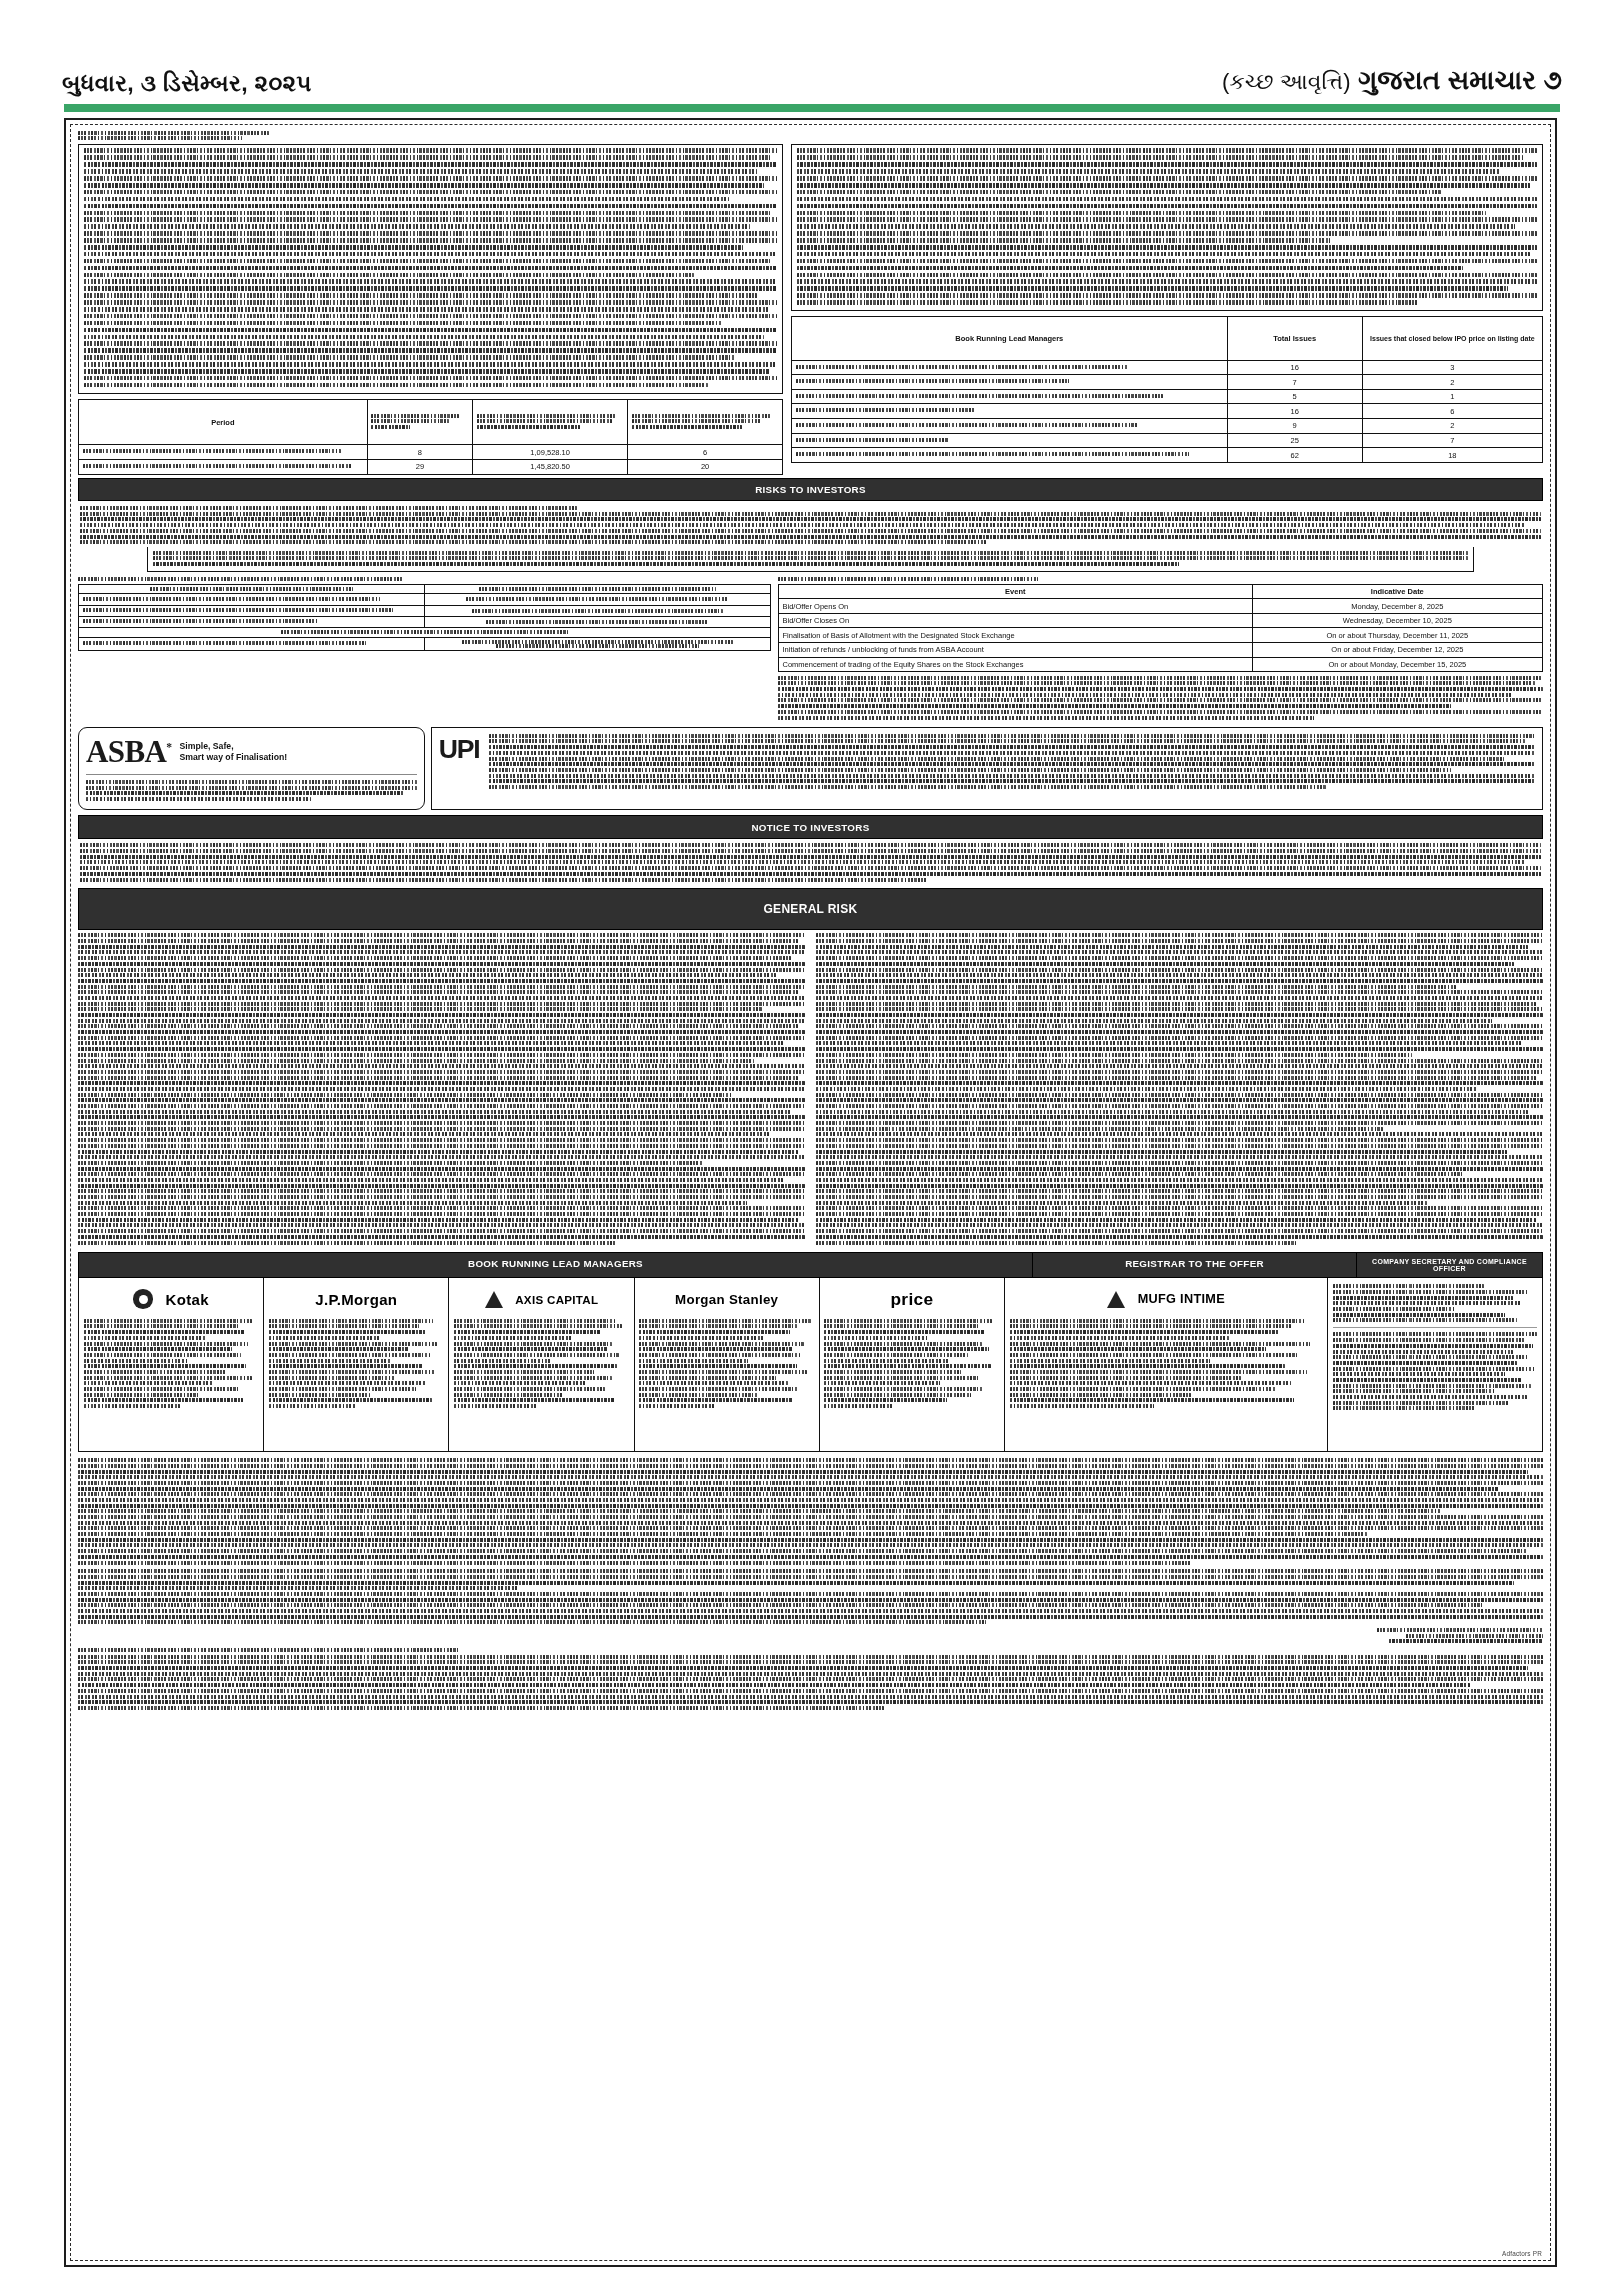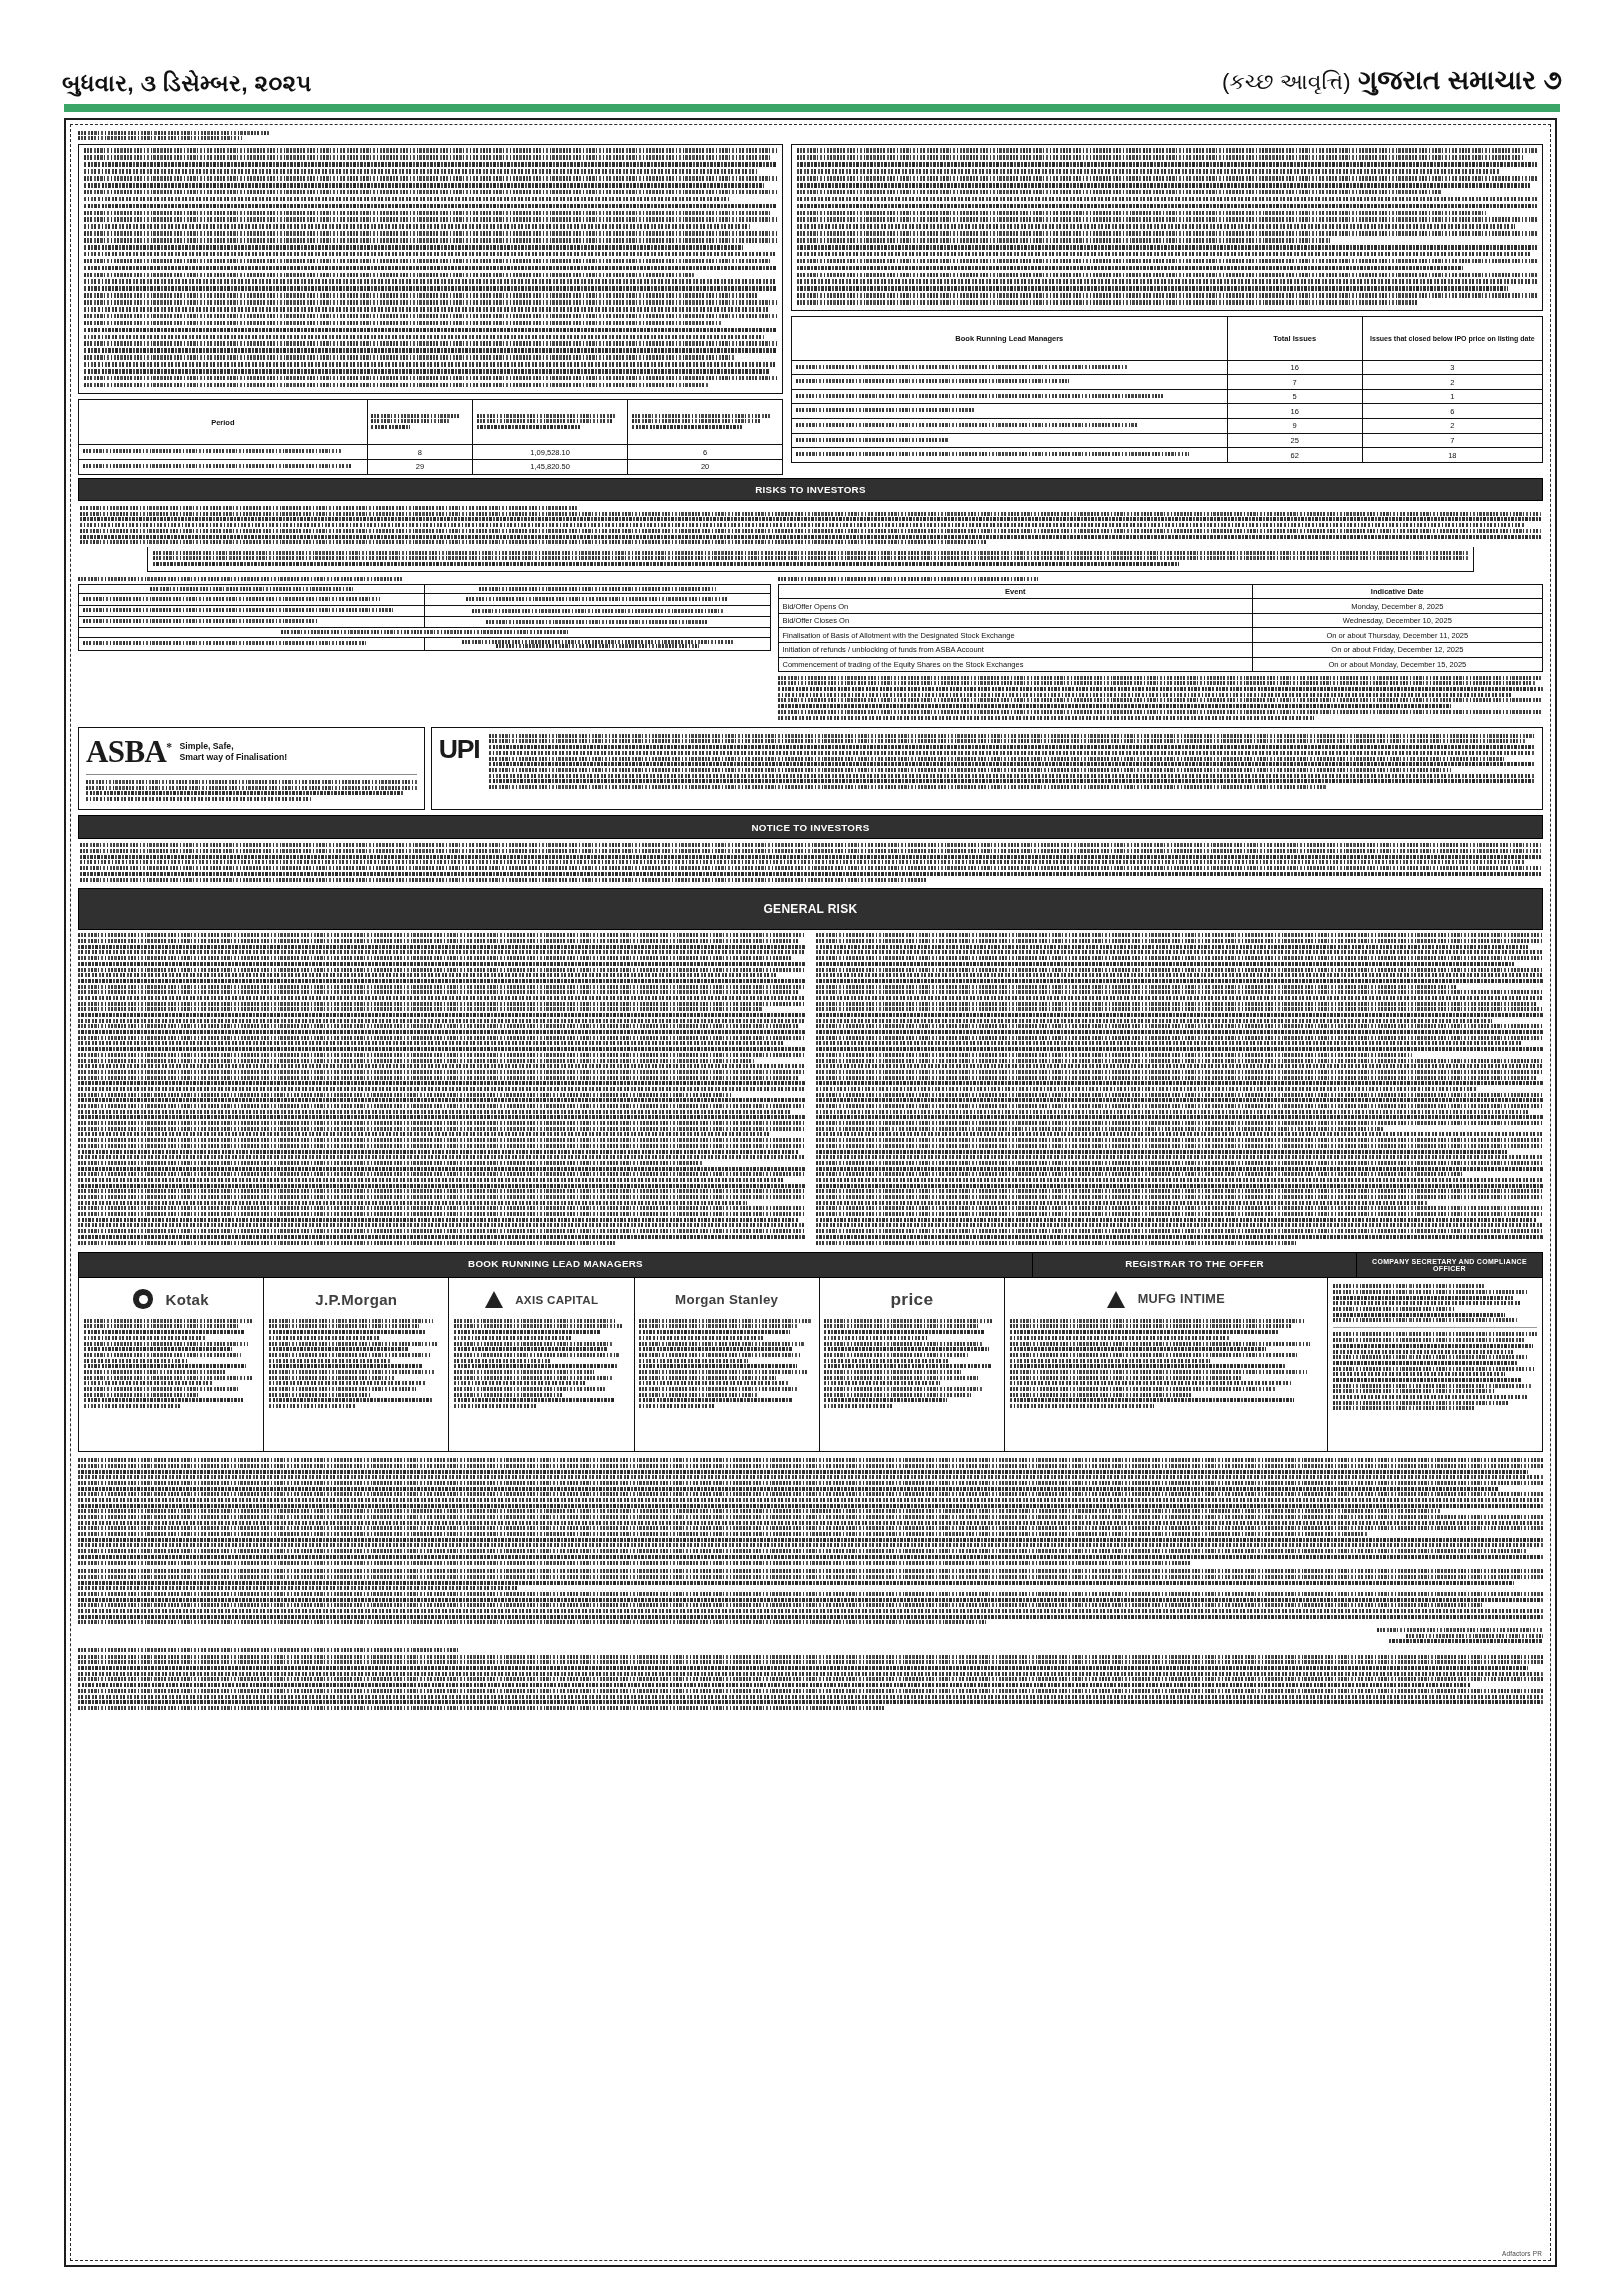--- a/index.html
+++ b/index.html
@@ -52,21 +52,21 @@
   .grayhead th{background:#d6d6d6;}
 
   .cols2{display:flex;gap:8px;}
   .cols2 > div{flex:1;}
 
   
   .logorow{display:flex;border:0.6px solid #111;border-top:none;}
   .logocell{flex:1;border-right:0.6px solid #111;padding:5.8px 4.6px;box-sizing:border-box;min-height:173px;}
   .logocell:last-child{border-right:none;}
   .logo{height:30px;display:flex;align-items:center;justify-content:center;font-weight:700;font-size:15px;
-        letter-spacing:0.3px;color:#404040;margin-bottom:4.6px;text-align:right;gap:8px;}
+        letter-spacing:0.3px;color:#000000;margin-bottom:4.6px;text-align:right;gap:8px;}
   .logo .mark{display:inline-block;width:19.6px;height:19.6px;border-radius:50%;background:#222;margin-right:4.6px;
         position:relative;}
   .logo .mark::after{content:"";position:absolute;left:5.2px;top:5.2px;width:9.2px;height:9.2px;border-radius:50%;background:#fff;}
   .logo .tri{display:inline-block;width:0;height:0;border-left:9.8px solid transparent;border-right:9.8px solid transparent;
         border-bottom:17.3px solid #222;margin-right:4.6px;}
 
   
   .asba{font-family:"Liberation Serif",serif;font-weight:700;font-size:31px;letter-spacing:-0.6px;color:#1b1b1b;}
   .asba sup{font-size:11.6px;vertical-align:super;}
   .upi{font-weight:700;font-size:26.6px;color:#1b1b1b;letter-spacing:-1.2px;font-family:"Liberation Sans",sans-serif;}
@@ -425,21 +425,21 @@
               <i style="width:96%"></i>
           <i style="width:100%"></i>
               <i style="width:88%"></i>
               <i style="width:100%"></i>
               <i style="width:70%"></i>
         </div>
       </div>
     </div>
 
     <div class="cols2" style="gap:5.8px;margin-top:5.8px;align-items:stretch;">
-      <div class="panel" style="flex:0 0 347px;padding:5.8px 7px;">
+      <div class="panel" style="flex:0 0 347px;padding:5.8px 7px;border-radius:9px;">
         <div style="display:flex;align-items:center;gap:8px;">
           <div class="asba">
             <span>ASBA</span><sup>*</sup>
           </div>
           <div style="font-size:8.7px;font-weight:700;line-height:1.25;">
             <div>Simple, Safe,</div>
             <div>Smart way of Finalisation!</div>
           </div>
         </div>
         <hr style="border:none;border-top:1.2px solid #888;margin:4.6px 0;">

